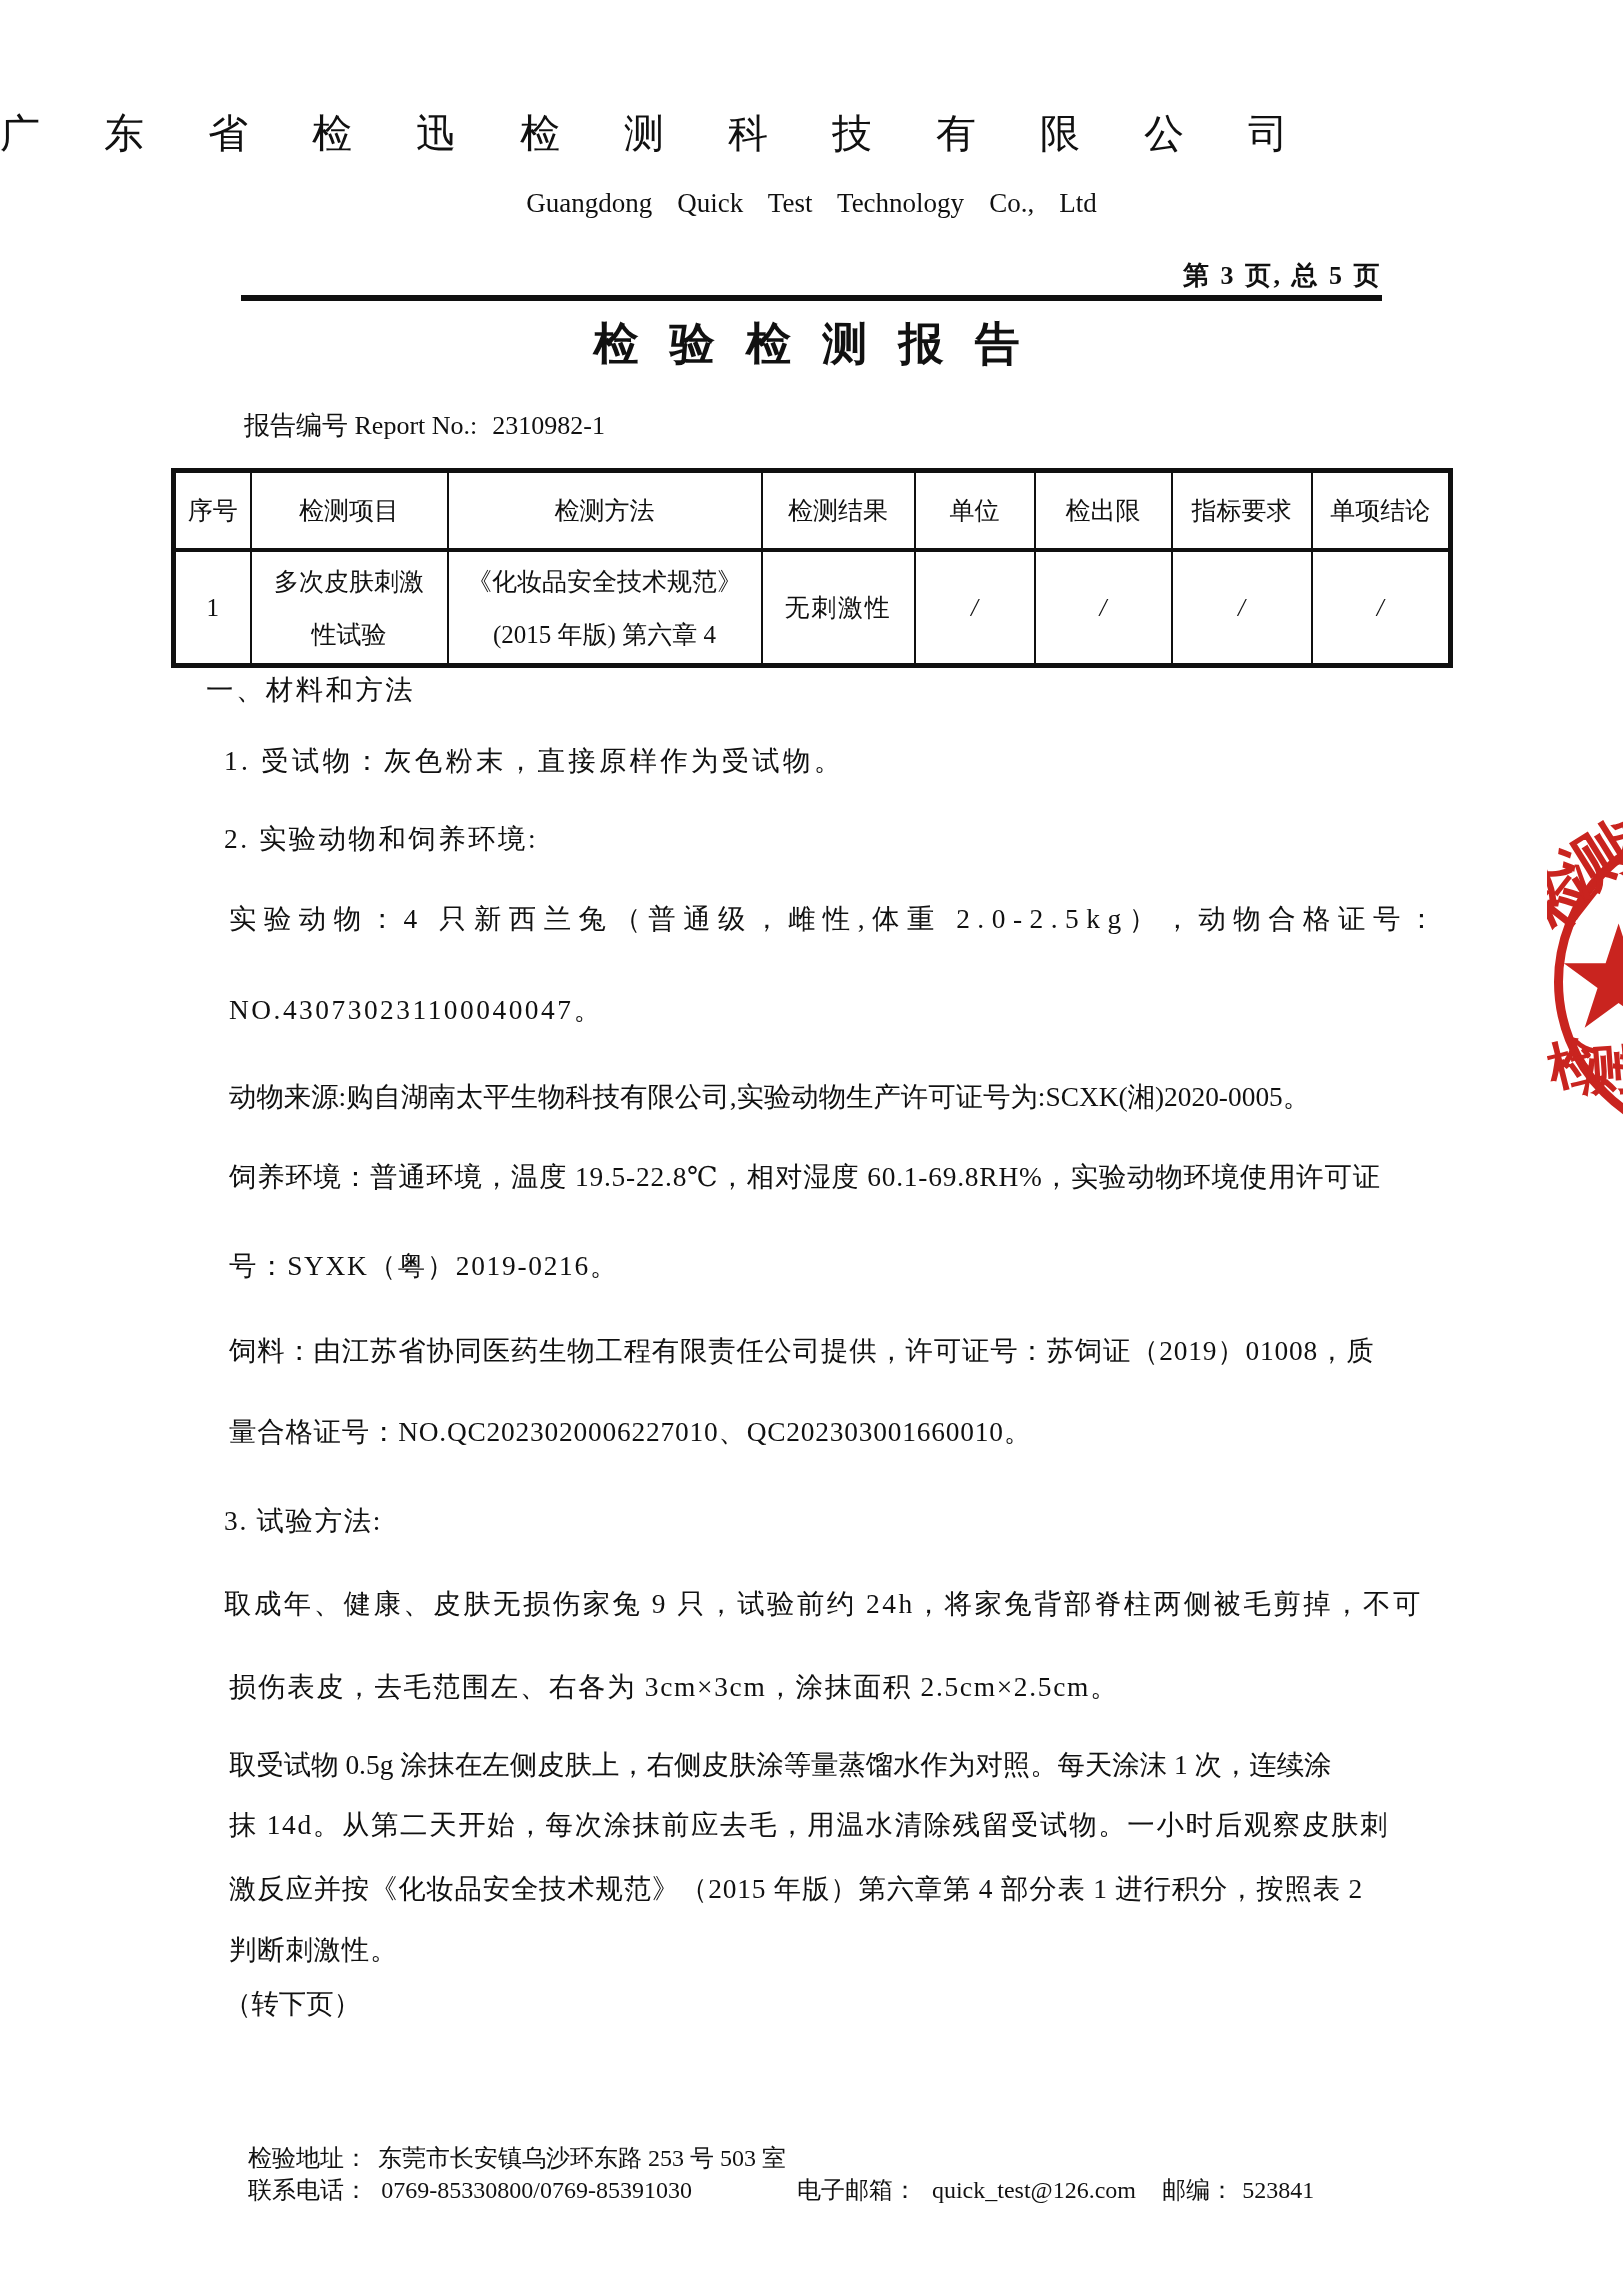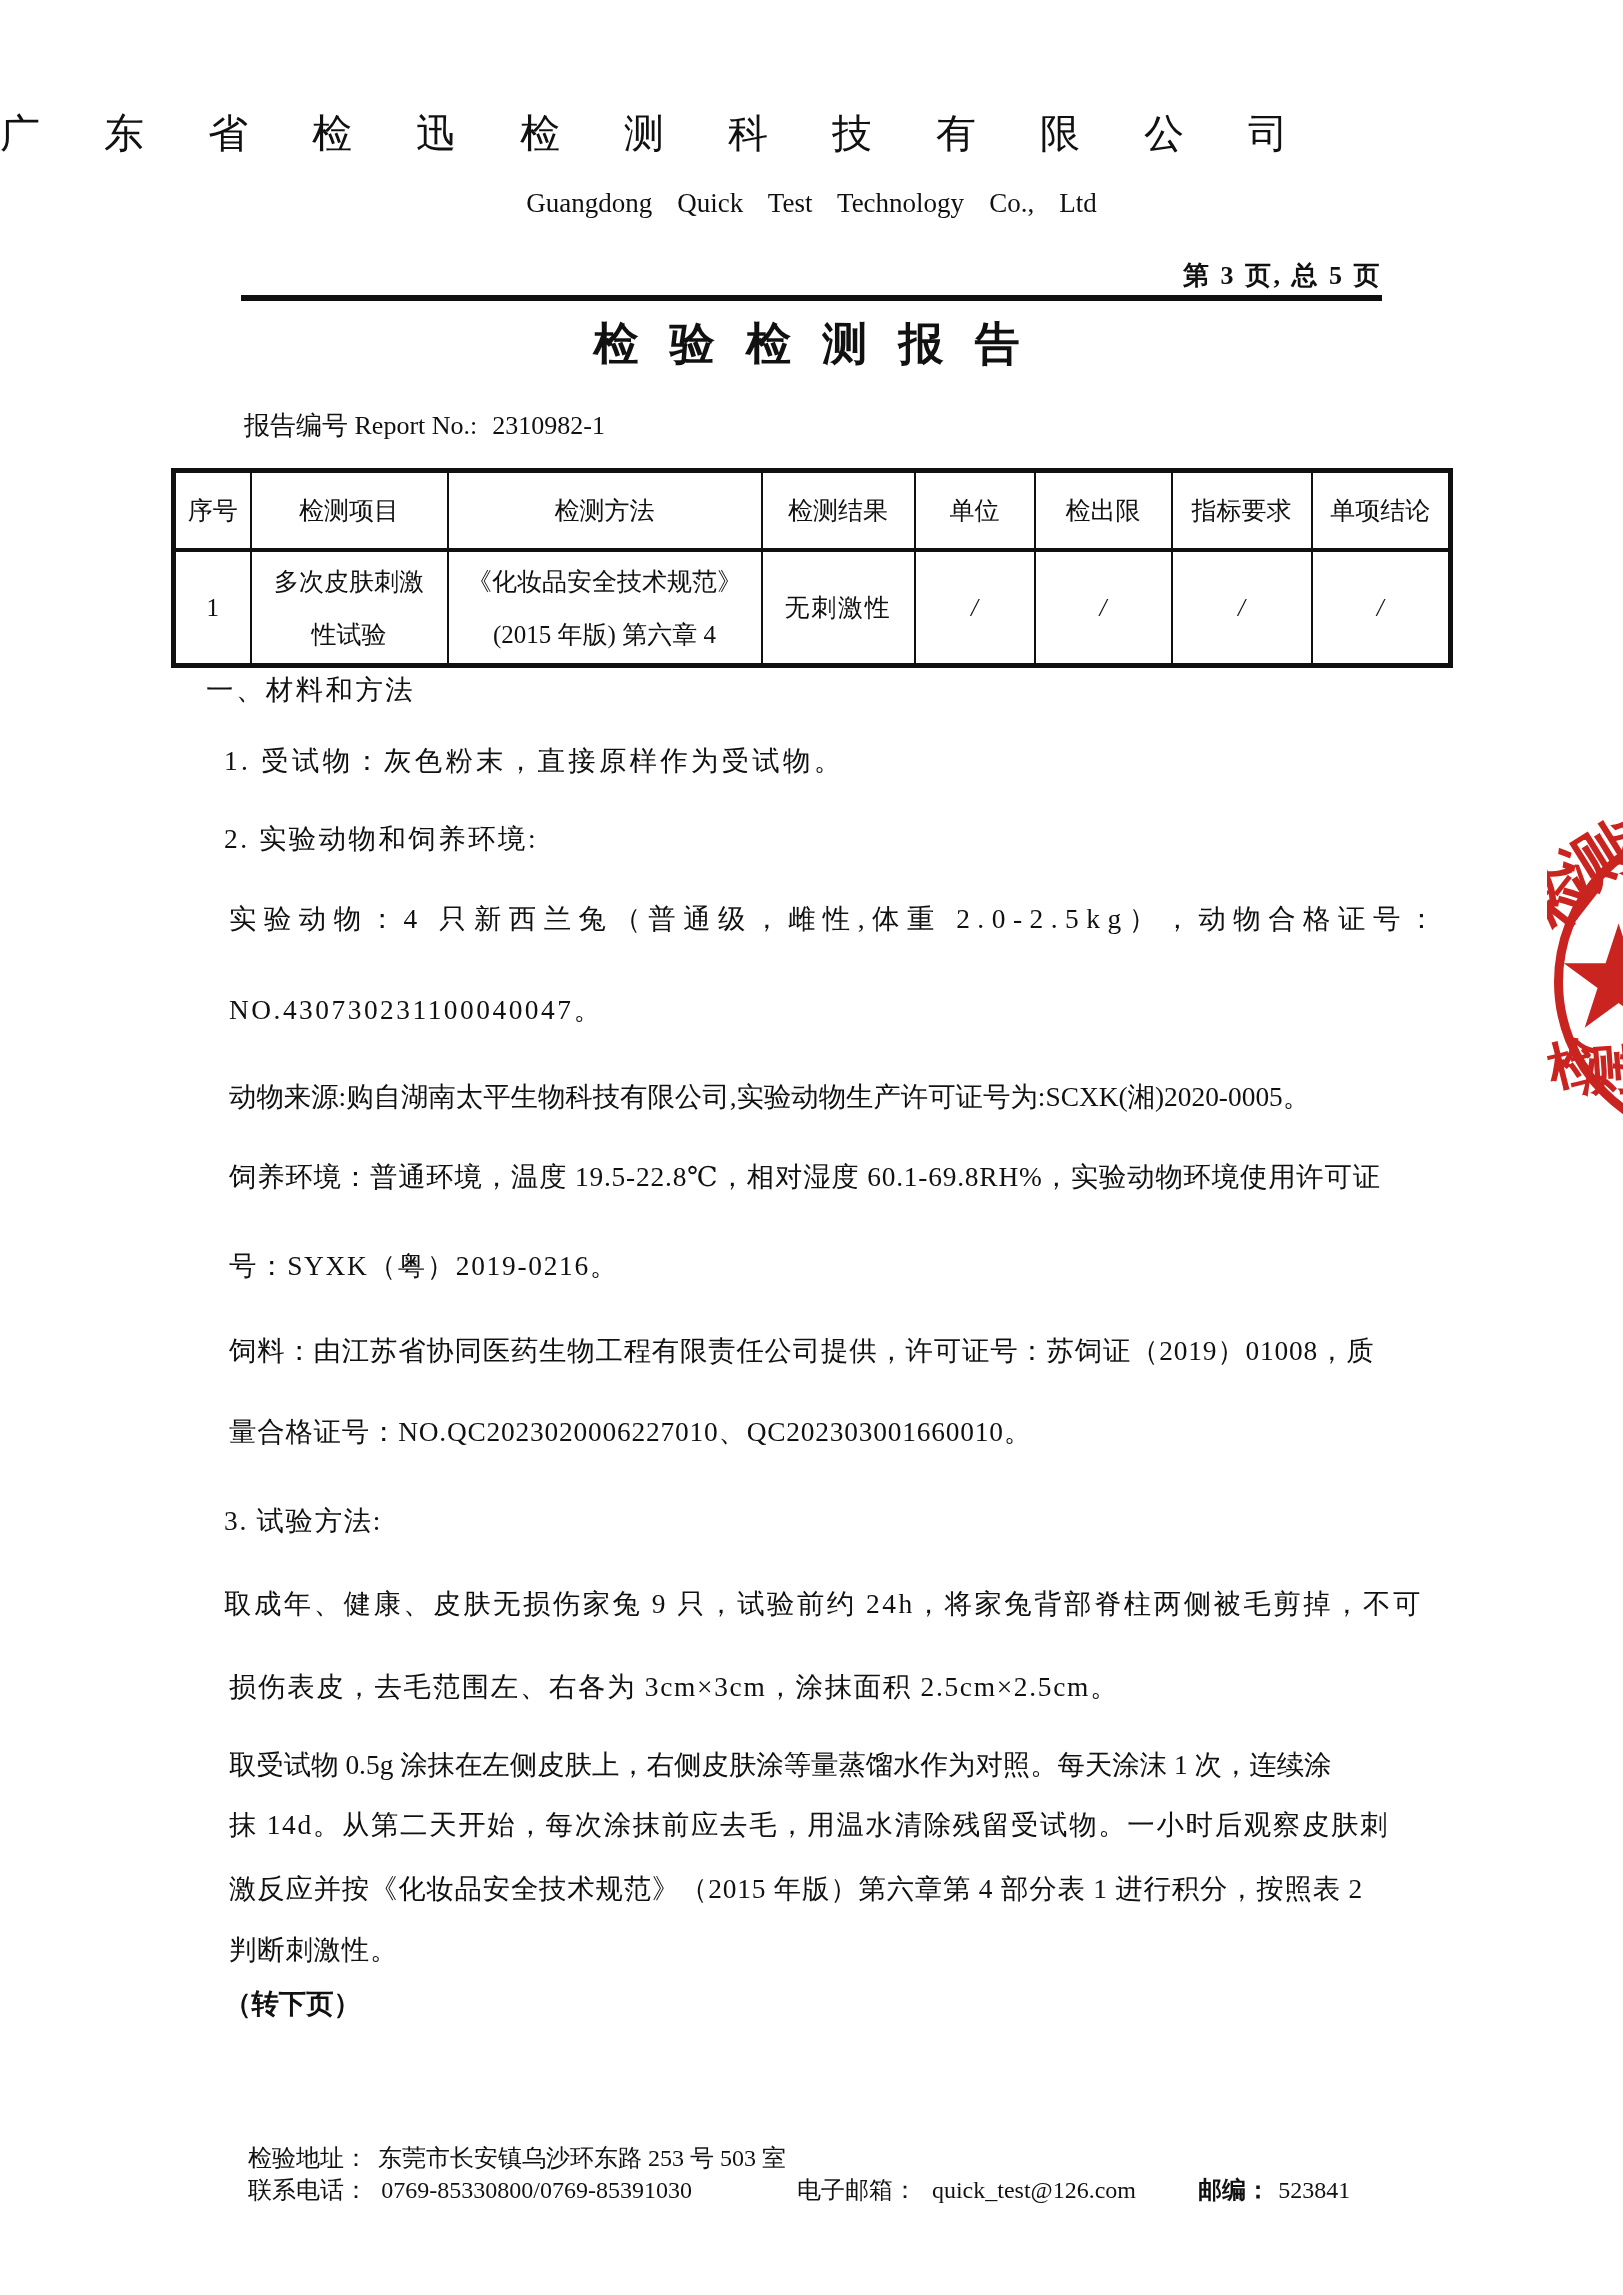--- a/index.html
+++ b/index.html
@@ -56,21 +56,21 @@
   .rtable tr.hdr td{height:75px;border-bottom:4.2px solid #101010;}
   .rtable tr.dat td{height:111px;}
   .two-line{line-height:53px;}
   .cell-result{letter-spacing:1.7px;}
   .slash{font-style:italic;}
   
   .bl{
     position:absolute;
     font-size:27.4px;line-height:37px;white-space:nowrap;
   }
-  .bold{font-weight:bold;}
+  .bold{font-weight:normal;}
   
   .stamp{position:absolute;left:1547px;top:818px;width:77px;height:334px;overflow:hidden;}
   .stamp *{color:#c9241f;}
   .stamp-circle{
     position:absolute;left:6.7px;top:2.5px;width:304px;height:304px;
     border:9.1px solid #c9241f;border-radius:50%;
   }
   .st-top,.st-bot{position:absolute;font-weight:bold;line-height:1;}
   .st1{left:-16.6px;top:47px;font-size:62px;transform:rotate(-52deg);}
   .st2{left:18.3px;top:11.6px;font-size:63px;transform:rotate(-32deg);}
@@ -80,21 +80,21 @@
   .sb2{left:33px;top:227px;font-size:52px;transform:rotate(-4deg);}
   .sb3{left:65px;top:230px;font-size:52px;transform:rotate(7deg);}
   
   .fline{position:absolute;left:248px;font-size:24px;white-space:nowrap;}
   .f1{top:2142px;}
   .f2{top:2174px;}
   .gap-s{margin-left:10px;}
   .gap-phone{margin-left:13.3px;}
   .gap-email-label{margin-left:105px;}
   .gap-email{margin-left:15px;}
-  .gap-post-label{margin-left:62px;font-weight:bold;}
+  .gap-post-label{margin-left:26px;}
   .gap-post{margin-left:8.3px;}
 </style>
 </head>
 <body>
 
 <div class="page">
 
   <div class="co-cn">广 东 省 检 迅 检 测 科 技 有 限 公 司</div>
   <div class="co-en">Guangdong Quick Test Technology Co., Ltd</div>
   <div class="page-marker">第 3 页, 总 5 页</div>

